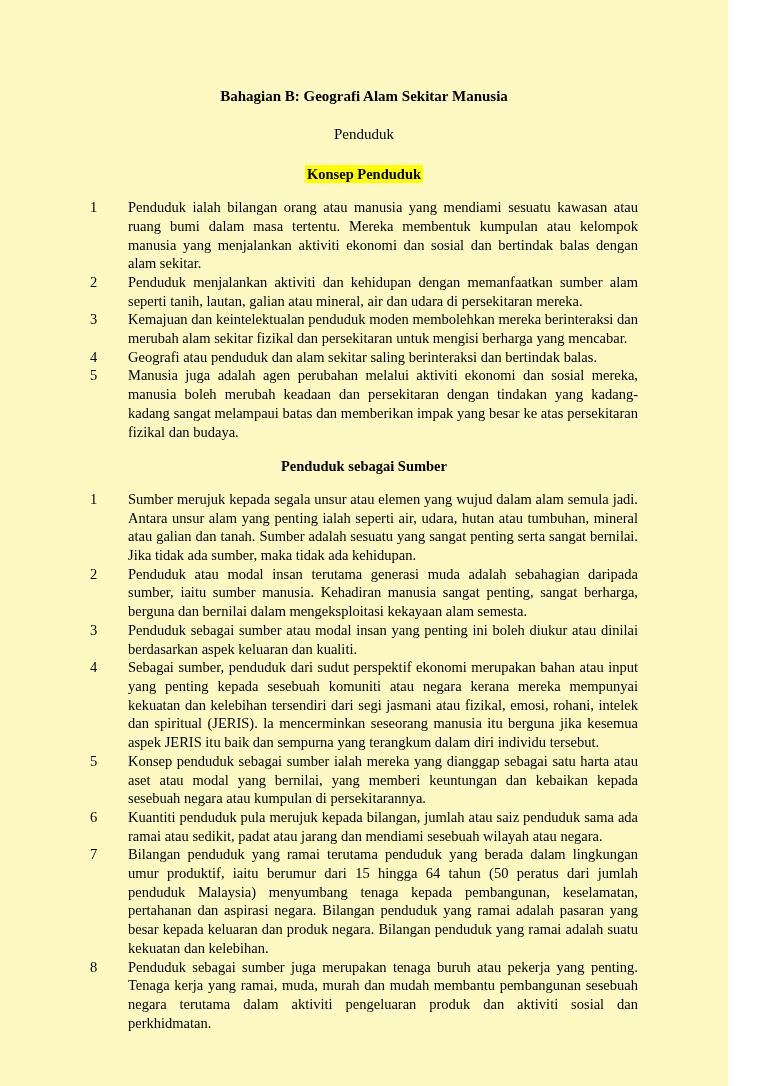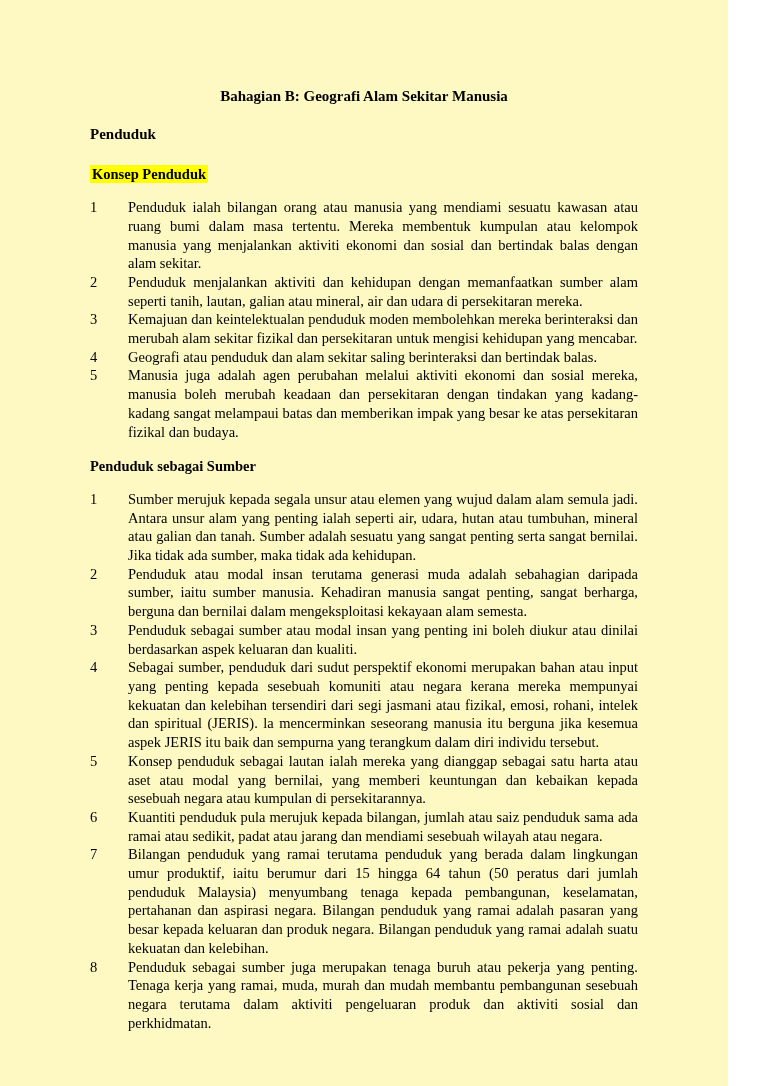--- a/index.html
+++ b/index.html
@@ -21,32 +21,34 @@
   }
   .doc-title {
     font-size: 15px;
     font-weight: bold;
     text-align: center;
     margin: 0;
     line-height: 18.7px;
   }
   .doc-subtitle {
     font-size: 15px;
-    font-weight: bold;
+    font-weight: normal;
+    text-align: center;
     margin: 19px 0 5px 0;
     line-height: 18.7px;
   }
   .doc-section {
     margin: 0;
   }
   .section-heading {
     font-size: 14.5px;
     font-weight: bold;
     margin: 0;
     line-height: 18.7px;
+    text-align: center;
   }
   .doc-section.first .section-heading { margin-top: 22px; }
   .doc-section.second .section-heading { margin-top: 16px; }
   .heading-highlight {
     background: #ffff00;
     padding: 1px 2px;
   }
   .numbered-list {
     margin: 14px 0 0 0;
     padding: 0;
@@ -78,21 +80,21 @@
           <div class="list-item">
             <div class="item-number">1</div>
             <div class="item-text">Penduduk ialah bilangan orang atau manusia yang mendiami sesuatu kawasan atau ruang bumi dalam masa tertentu. Mereka membentuk kumpulan atau kelompok manusia yang menjalankan aktiviti ekonomi dan sosial dan bertindak balas dengan alam sekitar.</div>
           </div>
           <div class="list-item">
             <div class="item-number">2</div>
             <div class="item-text">Penduduk menjalankan aktiviti dan kehidupan dengan memanfaatkan sumber alam seperti tanih, lautan, galian atau mineral, air dan udara di persekitaran mereka.</div>
           </div>
           <div class="list-item">
             <div class="item-number">3</div>
-            <div class="item-text">Kemajuan dan keintelektualan penduduk moden membolehkan mereka berinteraksi dan merubah alam sekitar fizikal dan persekitaran untuk mengisi kehidupan yang mencabar.</div>
+            <div class="item-text">Kemajuan dan keintelektualan penduduk moden membolehkan mereka berinteraksi dan merubah alam sekitar fizikal dan persekitaran untuk mengisi berharga yang mencabar.</div>
           </div>
           <div class="list-item">
             <div class="item-number">4</div>
             <div class="item-text">Geografi atau penduduk dan alam sekitar saling berinteraksi dan bertindak balas.</div>
           </div>
           <div class="list-item">
             <div class="item-number">5</div>
             <div class="item-text">Manusia juga adalah agen perubahan melalui aktiviti ekonomi dan sosial mereka, manusia boleh merubah keadaan dan persekitaran dengan tindakan yang kadang-kadang sangat melampaui batas dan memberikan impak yang besar ke atas persekitaran fizikal dan budaya.</div>
           </div>
         </div>
@@ -111,21 +113,21 @@
           <div class="list-item">
             <div class="item-number">3</div>
             <div class="item-text">Penduduk sebagai sumber atau modal insan yang penting ini boleh diukur atau dinilai berdasarkan aspek keluaran dan kualiti.</div>
           </div>
           <div class="list-item">
             <div class="item-number">4</div>
             <div class="item-text">Sebagai sumber, penduduk dari sudut perspektif ekonomi merupakan bahan atau input yang penting kepada sesebuah komuniti atau negara kerana mereka mempunyai kekuatan dan kelebihan tersendiri dari segi jasmani atau fizikal, emosi, rohani, intelek dan spiritual (JERIS). la mencerminkan seseorang manusia itu berguna jika kesemua aspek JERIS itu baik dan sempurna yang terangkum dalam diri individu tersebut.</div>
           </div>
           <div class="list-item">
             <div class="item-number">5</div>
-            <div class="item-text">Konsep penduduk sebagai lautan ialah mereka yang dianggap sebagai satu harta atau aset atau modal yang bernilai, yang memberi keuntungan dan kebaikan kepada sesebuah negara atau kumpulan di persekitarannya.</div>
+            <div class="item-text">Konsep penduduk sebagai sumber ialah mereka yang dianggap sebagai satu harta atau aset atau modal yang bernilai, yang memberi keuntungan dan kebaikan kepada sesebuah negara atau kumpulan di persekitarannya.</div>
           </div>
           <div class="list-item">
             <div class="item-number">6</div>
             <div class="item-text">Kuantiti penduduk pula merujuk kepada bilangan, jumlah atau saiz penduduk sama ada ramai atau sedikit, padat atau jarang dan mendiami sesebuah wilayah atau negara.</div>
           </div>
           <div class="list-item">
             <div class="item-number">7</div>
             <div class="item-text">Bilangan penduduk yang ramai terutama penduduk yang berada dalam lingkungan umur produktif, iaitu berumur dari 15 hingga 64 tahun (50 peratus dari jumlah penduduk Malaysia) menyumbang tenaga kepada pembangunan, keselamatan, pertahanan dan aspirasi negara. Bilangan penduduk yang ramai adalah pasaran yang besar kepada keluaran dan produk negara. Bilangan penduduk yang ramai adalah suatu kekuatan dan kelebihan.</div>
           </div>
           <div class="list-item">

